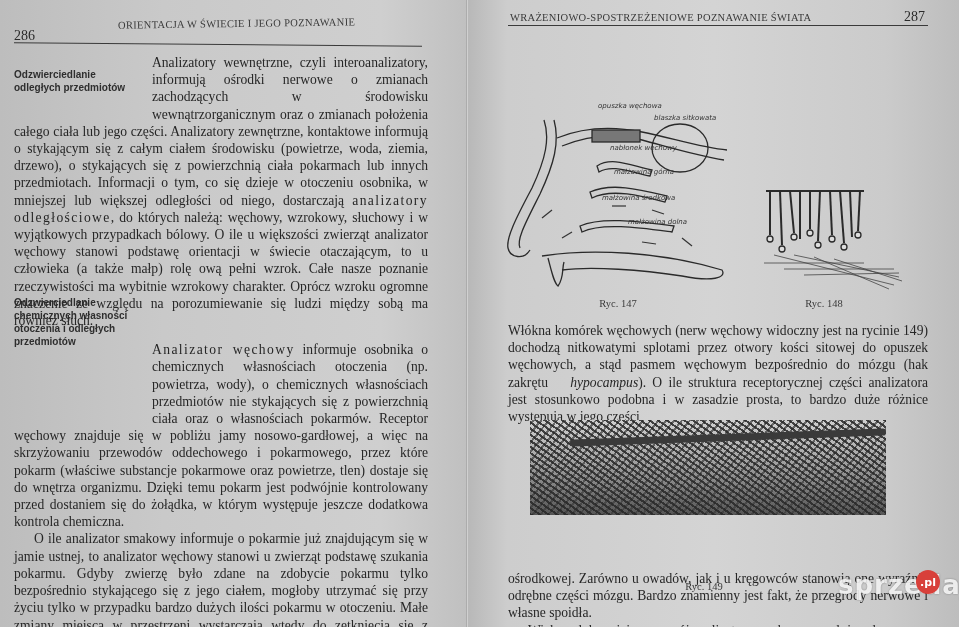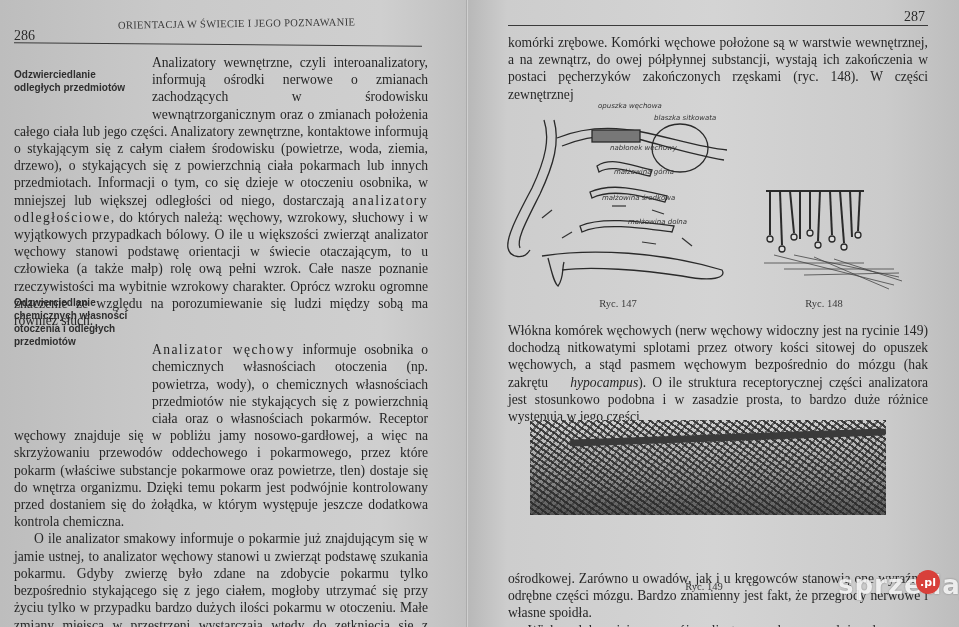--- a/index.html
+++ b/index.html
@@ -82,26 +82,24 @@
     <div class="float-left" style="height:86px;"></div>
     <p><span class="spaced">Analizator węchowy</span><span> informuje osobnika o chemicznych własnościach otoczenia (np. powietrza, wody), o chemicznych własnościach przedmiotów nie stykających się z powierzchnią ciała oraz o własnościach pokarmów. Receptor węchowy znajduje się w pobliżu jamy nosowo-gardłowej, a więc na skrzyżowaniu przewodów oddechowego i pokarmowego, przez które pokarm (właściwe substancje pokarmowe oraz powietrze, tlen) dostaje się do wnętrza organizmu. Dzięki temu pokarm jest podwójnie kontrolowany przed dostaniem się do żołądka, w którym występuje jeszcze dodatkowa kontrola chemiczna.</span></p>
     <p class="indent">O ile analizator smakowy informuje o pokarmie już znajdującym się w jamie ustnej, to analizator węchowy stanowi u zwierząt podstawę szukania pokarmu. Gdyby zwierzę było zdane na zdobycie pokarmu tylko bezpośrednio stykającego się z jego ciałem, mogłoby utrzymać się przy życiu tylko w przypadku bardzo dużych ilości pokarmu w otoczeniu. Małe zmiany miejsca w przestrzeni wystarczają wtedy do zetknięcia się z pokarmem. Ale takie sytuacje zdarzają się rzadko. Toteż już pierwotniaki szukają pokarmu. Wielokomórkowce najprostsze częściej przechylają się w stronę, w której wpuszczono kroplę bulionu, niż w stronę przeciwną.</p>
 
   </div>
 </div>
 
 <div class="gutter"></div>
 
 <div class="page page-right">
+  <div class="running-head" style="left:42px;top:12px;">WRAŻENIOWO-SPOSTRZEŻENIOWE POZNAWANIE ŚWIATA</div>
   <div class="page-num" style="left:436px;top:9px;">287</div>
   <div class="head-rule" style="left:40px;top:25px;width:420px;"></div>
 
-  <div class="text" style="left:40px;top:34px;width:420px;">
-    <p>komórki zrębowe. Komórki węchowe położone są w warstwie wewnętrznej, a na zewnątrz, do owej półpłynnej substancji, wystają ich zakończenia w postaci pęcherzyków zakończonych rzęskami (ryc. 148). W części zewnętrznej</p>
-  </div>
 
   <svg class="figure" style="left:34px;top:98px;" width="230" height="190" viewBox="0 0 230 190">
     <g fill="none" stroke="#2a2a2a" stroke-width="1.3">
       <path d="M42 22 C48 40 44 60 30 90 C14 120 4 140 6 150 C8 160 22 162 28 152"></path>
       <path d="M52 22 C58 44 52 66 38 96 C24 124 14 142 18 150"></path>
       <path d="M55 40 C80 30 110 28 140 34 C170 40 200 50 225 52"></path>
       <path d="M60 48 C90 36 118 36 140 42 C170 50 196 58 222 62"></path>
       <rect x="90" y="32" width="48" height="12" fill="#777"></rect>
       <ellipse cx="178" cy="50" rx="28" ry="24"></ellipse>
       <path d="M95 68 C110 58 130 68 150 72 L148 78 C128 74 110 66 97 74 Z"></path>

